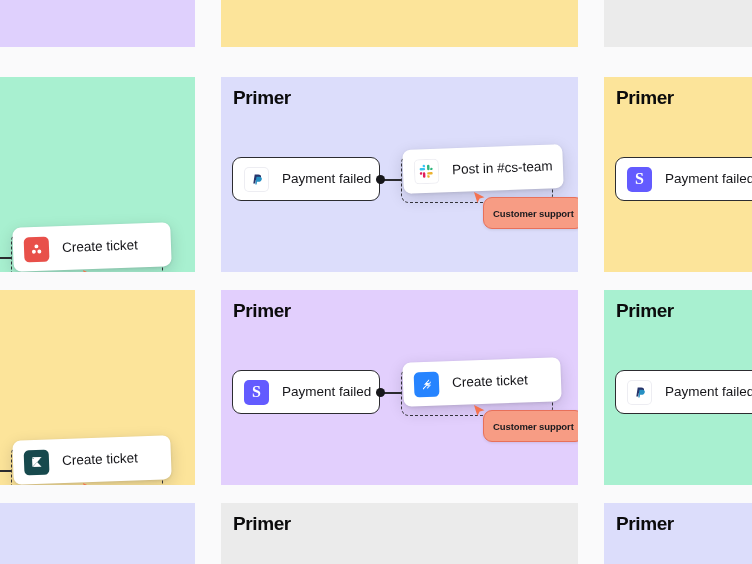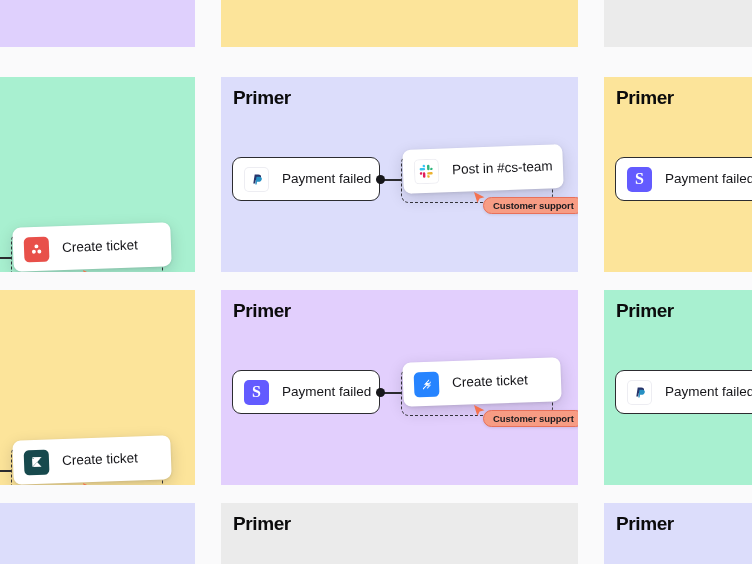--- a/index.html
+++ b/index.html
@@ -70,21 +70,21 @@
     width: 9px; height: 9px;
     background: #17171B;
     border-radius: 50%;
     z-index: 3;
   }
 
   .pill {
     position: absolute;
     display: inline-flex;
     align-items: center;
-    height: 17px;
+    height: 32px;
     padding: 0 9px;
     background: #F79C84;
     border: 1.2px solid #E8705A;
     border-radius: 9px;
     font-size: 9.5px;
     font-weight: 700;
     color: #1B1B1F;
     letter-spacing: -0.1px;
     white-space: nowrap;
     z-index: 6;

